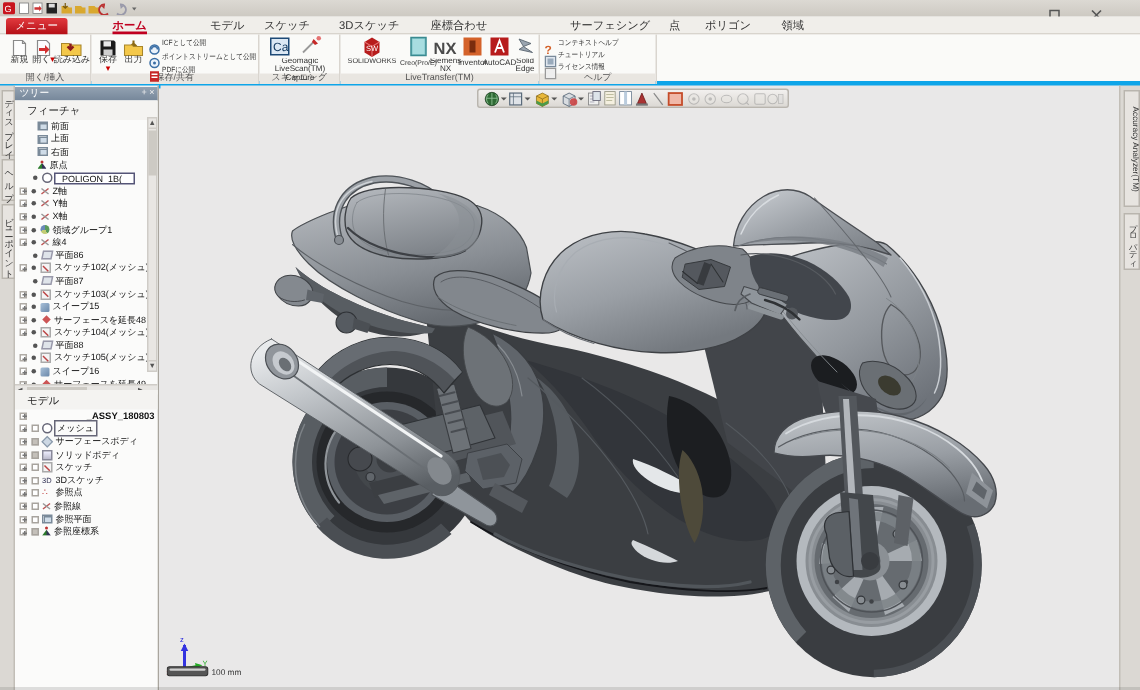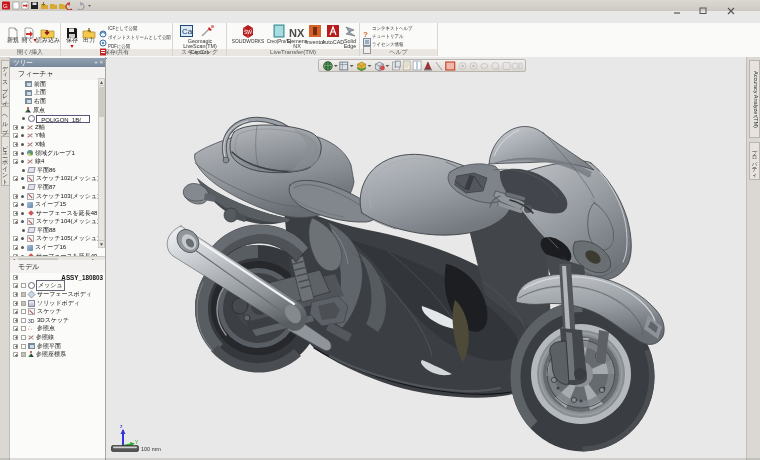--- a/index.html
+++ b/index.html
@@ -18,21 +18,21 @@
 #menubar { position:absolute; left:0; top:11px; width:760px; height:12px;
   background:#f0eeea; border-bottom:1px solid #d8d4cd; }
 #menubtn { position:absolute; left:4px; top:1px; width:41px; height:11px;
   background:linear-gradient(#e23a3f,#b40f16); color:#fff; font-size:7px;
   text-align:center; line-height:11px; border-radius:2px 2px 0 0; }
 .tab { position:absolute; top:0; height:12px; font-size:7.5px; line-height:12px; color:#333; }
 .tab.active { color:#c00020; border-bottom:2px solid #c00020; font-weight:bold; }
 
 
 #ribbon { position:absolute; left:0; top:23px; width:760px; height:36px;
-  background:#fafaf8; border-bottom:1px solid #0ea5e9; }
+  background:#fafaf8; border-bottom:5px solid #0ea5e9; }
 .rgroup { position:absolute; top:0; height:33px; border-right:1px solid #d9d5cf; }
 .rlabel { position:absolute; bottom:0; left:0; right:0; height:7px;
   background:#e9e6e1; font-size:6px; color:#555; text-align:center; line-height:7px; }
 .rbig { position:absolute; font-size:6px; color:#333; text-align:center; line-height:6px; overflow:hidden; white-space:nowrap; }
 .rsmall { position:absolute; font-size:5px; color:#333; white-space:nowrap; transform:scaleX(0.88); transform-origin:left top; }
 .ricon { position:absolute; }
 
 
 #leftstrip { position:absolute; left:0; top:57px; width:10px; height:403px;
   background:#dbd8d3; border-right:1px solid #c2beb7; }
@@ -125,20 +125,32 @@
         <path d="M86 4l1.5 2 1.5-2z" fill="#666"></path>
       </svg>
     </div>
     <div id="winbtns">
       <svg width="70" height="8" viewBox="0 0 70 8">
         <path d="M2 6h6" stroke="#555" stroke-width="1.2"></path>
         <rect x="28" y="1" width="6" height="5.5" fill="none" stroke="#555" stroke-width="1"></rect>
         <path d="M56 1l6 6M62 1l-6 6" stroke="#555" stroke-width="1.1"></path>
       </svg>
     </div>
+  </div>
+  <div id="menubar">
+    <div id="menubtn">メニュー</div>
+    <div class="tab active" style="left:75px">ホーム</div>
+    <div class="tab" style="left:140px">モデル</div>
+    <div class="tab" style="left:176px">スケッチ</div>
+    <div class="tab" style="left:226px">3Dスケッチ</div>
+    <div class="tab" style="left:287px">座標合わせ</div>
+    <div class="tab" style="left:380px">サーフェシング</div>
+    <div class="tab" style="left:446px">点</div>
+    <div class="tab" style="left:470px">ポリゴン</div>
+    <div class="tab" style="left:521px">領域</div>
   </div>
   <div id="ribbon">
     <div class="rgroup" style="left:0;width:61px">
       <div class="rlabel">開く/挿入</div>
       <div class="ricon" style="left:7px;top:2px"><svg width="12" height="12">
             <path d="M2 1h6l2 2v8H2z" fill="#fdfdfd" stroke="#8a8a8a" stroke-width="0.8"></path>
             <path d="M8 1v2h2" fill="none" stroke="#8a8a8a" stroke-width="0.8"></path>
           </svg></div>
       <div class="rbig" style="left:1px;top:14px;width:24px">新規</div>
       <div class="ricon" style="left:23px;top:2px"><svg width="12" height="12">

